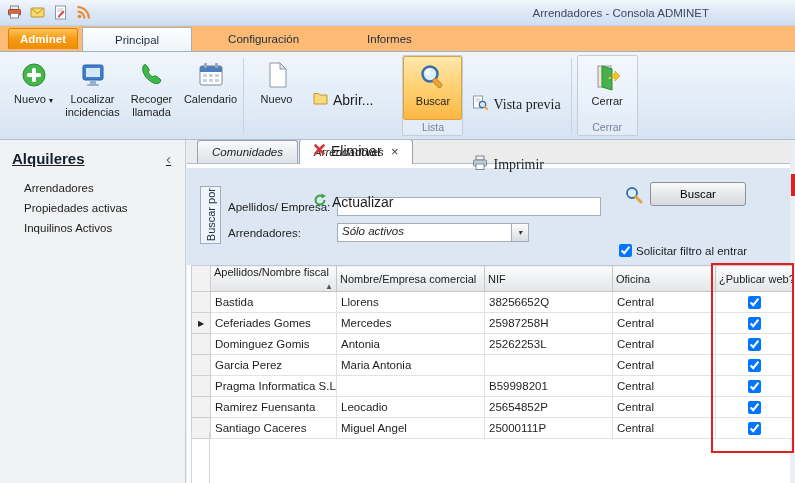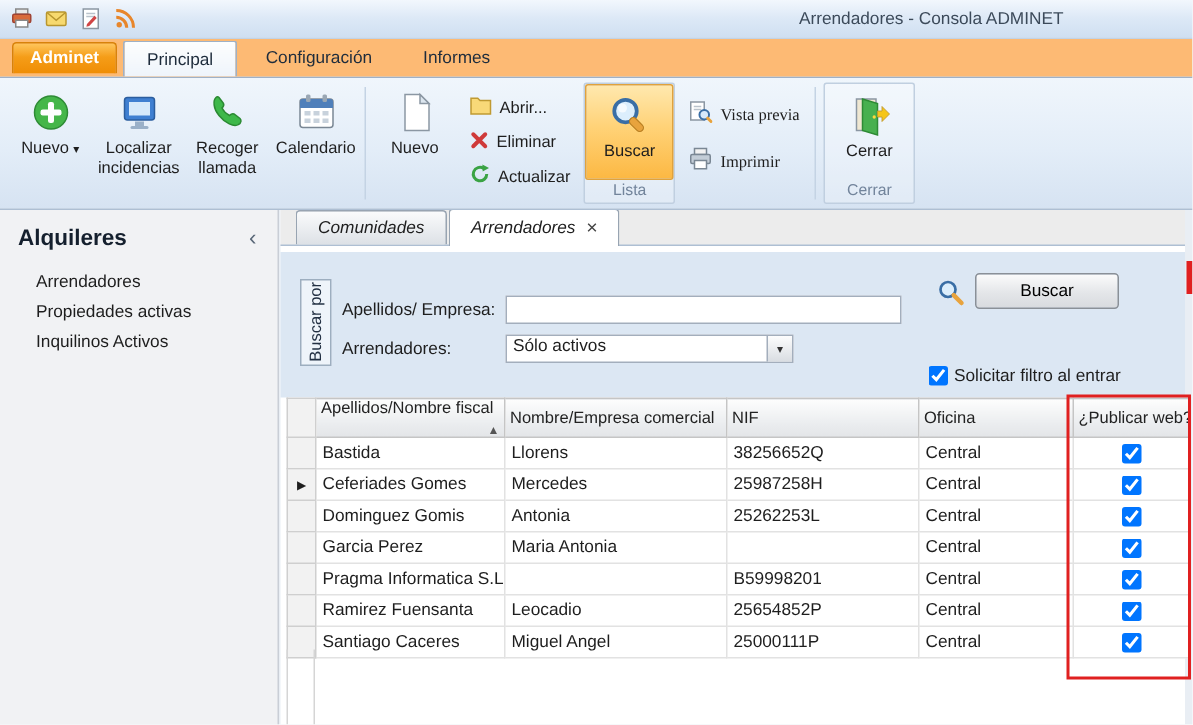--- a/index.html
+++ b/index.html
@@ -8,59 +8,59 @@
 
   
   .titlebar{height:26px;background:linear-gradient(#f2f7fd,#dce8f6 50%,#cfdff1);border-bottom:1px solid #c2d3e6;display:flex;align-items:center;padding:0 6px;}
   .qat{display:flex;align-items:center;gap:7px;}
   .qicon{width:16px;height:16px;display:flex;align-items:center;justify-content:center;}
   .win-title{margin-left:auto;margin-right:80px;color:#3c4a5a;}
 
   
   .ribbon-tabs{height:25px;background:#fdba74;display:flex;align-items:center;padding-left:8px;gap:4px;position:relative;z-index:2;}
   .app-button{height:21px;padding:0 11px;display:flex;align-items:center;background:linear-gradient(#ffc55c,#f59d18 45%,#ef8d05);border:1px solid #d8820a;border-bottom:none;border-radius:3px 3px 0 0;color:#fff;font-weight:bold;cursor:default;}
-  .rtab{height:21px;padding:0 15px;display:flex;align-items:center;color:#1e2c3c;}
+  .rtab{height:21px;padding:0 32px;display:flex;align-items:center;color:#1e2c3c;}
   .rtab.active{background:linear-gradient(#fdfefe,#eef4fb);border:1px solid #9fb1c7;border-bottom:none;border-radius:2px 2px 0 0;margin-bottom:-1px;height:24px;}
 
   
   .ribbon-body{height:89px;background:linear-gradient(#f0f6fc,#e3edf8 55%,#d6e3f2);border-top:1px solid #9fb1c7;border-bottom:1px solid #aebfd3;display:flex;align-items:stretch;padding:2px 0 2px 4px;position:relative;z-index:1;}
   .vsep{width:1px;background:#c4d3e4;margin:4px 3px;}
   .bigbtn{width:59px;padding:5px 2px 2px;display:flex;flex-direction:column;align-items:center;text-align:center;line-height:1.2;font-size:11px;border:1px solid transparent;border-radius:2px;}
   .bigbtn .bicon{height:30px;display:flex;align-items:center;justify-content:center;margin-bottom:3px;}
   .bigbtn.hl{background:linear-gradient(#ffe8ae,#ffd277 45%,#fcb843);border:1px solid #e0a23c;}
   .caret{font-size:8px;margin-left:3px;}
   .smallstack{display:flex;flex-direction:column;padding:7px 2px 0;gap:2px;}
   .smallstack.wide{padding-top:11px;gap:8px;font-family:Liberation Serif, serif;}
-  .smallbtn{display:flex;align-items:center;gap:5px;padding:2px 5px;border-radius:2px;white-space:nowrap;font-size:11px;}
+  .smallbtn{display:flex;align-items:center;gap:5px;padding:2px 5px;border-radius:2px;white-space:nowrap;font-size:14px;margin-top:28px;}
   .gbox{border:1px solid #c0cfe0;border-radius:2px;display:flex;flex-direction:column;margin:1px 2px;background:rgba(255,255,255,0.25);}
   .gbox .bigbtn{flex:1;}
   .glabel{font-size:10.5px;color:#72849b;text-align:center;padding:1px 6px 2px;}
 
   
   .sidebar{position:absolute;left:0;top:140px;width:186px;bottom:0;background:#f1f2f4;border-right:1px solid #c9ced6;}
-  .sb-head{display:flex;align-items:center;justify-content:space-between;padding:10px 10px 11px 12px;}
+  .sb-head{display:flex;align-items:center;justify-content:space-between;padding:10px 10px 11px 12px;text-decoration:underline;}
   .sb-title{font-size:15px;font-weight:bold;color:#15202e;}
   .sb-collapse{color:#5a6878;font-size:15px;padding:0 4px;cursor:default;}
   .sb-item{padding:4px 8px 4px 24px;}
 
   
   .content{position:absolute;left:187px;top:140px;width:603px;bottom:0;background:#fff;}
   .doctabs{height:24px;background:#ececec;display:flex;align-items:flex-end;padding-left:10px;gap:1px;border-bottom:1px solid #aebfd3;font-style:italic;}
   .dtab{height:23px;padding:0 14px;display:flex;align-items:center;gap:7px;border:1px solid #98a4b2;border-bottom:none;border-radius:3px 3px 0 0;background:linear-gradient(#fafbfc,#dde1e6);}
   .dtab.active{background:#fff;height:25px;margin-bottom:-1px;}
   .dtab .close{color:#444;font-size:13px;line-height:10px;}
 
   
   .filter{position:absolute;left:0;top:28px;width:603px;height:97px;background:#dce7f3;}
   .bpbox{position:absolute;left:13px;top:18px;width:21px;height:58px;background:#eef4fa;border:1px solid #9daebf;display:flex;align-items:center;justify-content:center;}
   .bpbox span{writing-mode:vertical-rl;transform:rotate(180deg);font-size:11px;color:#223043;}
   .flabel1{position:absolute;left:41px;top:33px;}
   .flabel2{position:absolute;left:41px;top:59px;}
   .finput{position:absolute;left:150px;top:29px;width:264px;height:19px;border:1px solid #a3aebc;background:#fff;font:inherit;padding:0 3px;}
-  .fselect{position:absolute;left:150px;top:55px;width:192px;height:19px;border:1px solid #a3aebc;background:#fff;display:flex;align-items:stretch;}
+  .fselect{position:absolute;left:150px;top:55px;width:192px;height:19px;border:1px solid #a3aebc;background:#fff;display:flex;align-items:stretch;font-style:italic;}
   .fselect .val{flex:1;padding:1px 4px;}
   .fselect .dd{width:17px;border-left:1px solid #a3aebc;background:linear-gradient(#fdfdfd,#d9dde2);display:flex;align-items:center;justify-content:center;font-size:8px;color:#333;}
   .srch-icon{position:absolute;left:437px;top:17px;}
   .btn{position:absolute;width:96px;height:24px;border:1px solid #8a9097;border-radius:3px;background:linear-gradient(#fbfbfb,#e4e6e9 55%,#d8dbdf);display:flex;align-items:center;justify-content:center;font:inherit;}
   .btn.buscar{left:463px;top:14px;}
   .btn.mostrar{left:463px;top:44px;}
   .solicitar{position:absolute;left:432px;top:76px;display:flex;align-items:center;gap:4px;}
 
   
   .gridwrap{position:absolute;left:4px;top:125px;width:601px;}

